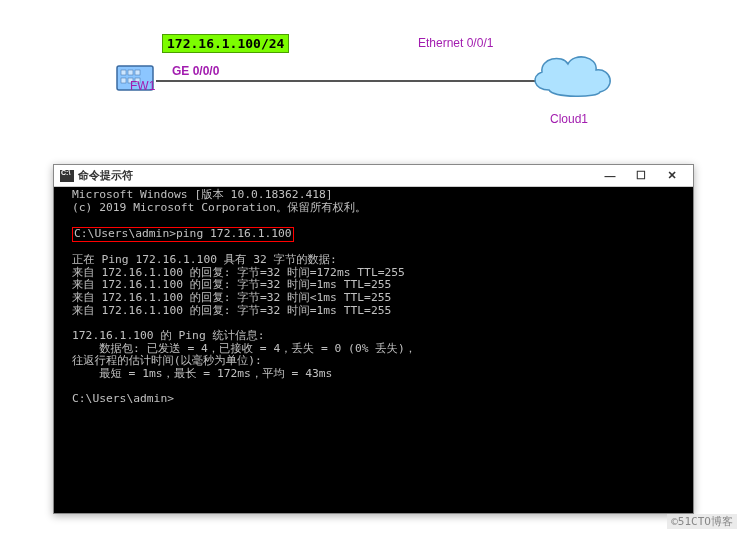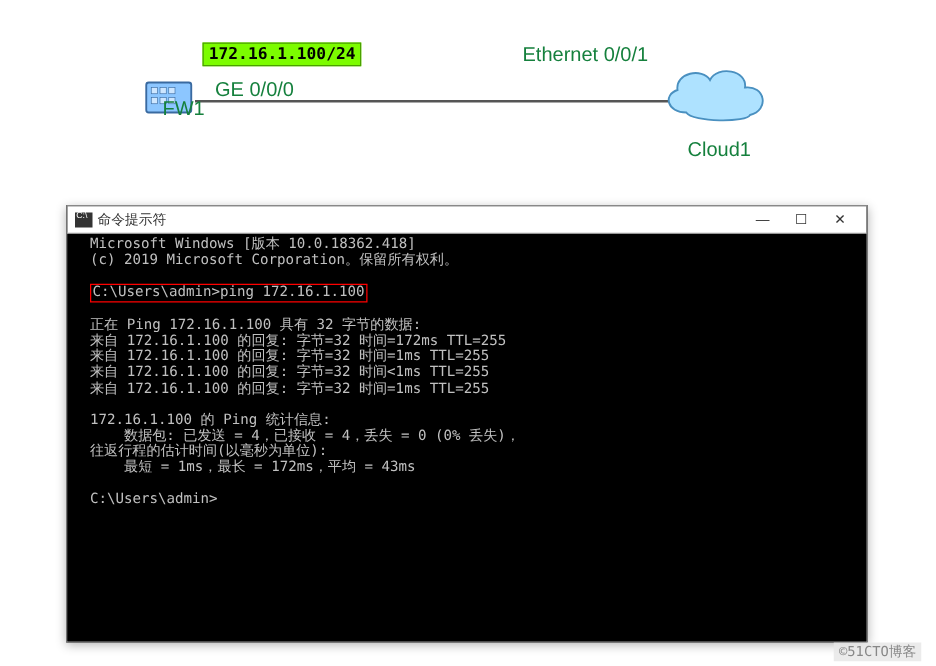--- a/index.html
+++ b/index.html
@@ -38,25 +38,25 @@
     font-size: 13px;
     font-weight: bold;
     padding: 1px 4px;
     border: 1px solid #4aa000;
   }
   .ip-left { top: 14px; left: 162px; }
   .ip-right { top: 50px; left: 410px; }
 
   .label-text {
     position: absolute;
-    font-size: 16px;
+    font-size: 12px;
     font-family: Arial, sans-serif;
-    color: #15803d;
-  }
-  .label-ge { top: 44px; left: 172px; }
+    color: #a21caf;
+  }
+  .label-ge { top: 44px; left: 172px; font-weight: bold; }
   .label-eth { top: 16px; left: 418px; }
   .label-fw1 { top: 59px; left: 130px; }
   .label-cloud1 { top: 92px; left: 550px; }
 
   .device-fw {
     position: absolute;
     top: 40px;
     left: 115px;
     width: 40px;
     height: 34px;
@@ -88,20 +88,21 @@
     height: 22px;
     background: #fff;
     border-bottom: 1px solid #ccc;
     display: flex;
     align-items: center;
     padding: 0 6px;
     font-size: 11px;
     font-family: "SimSun", sans-serif;
     color: #333;
     justify-content: space-between;
+    font-weight: bold;
   }
   .title-left { display: flex; align-items: center; gap: 4px; }
   .title-icon {
     width: 14px;
     height: 12px;
     background: #333;
     display: inline-block;
     position: relative;
   }
   .title-icon::after {

